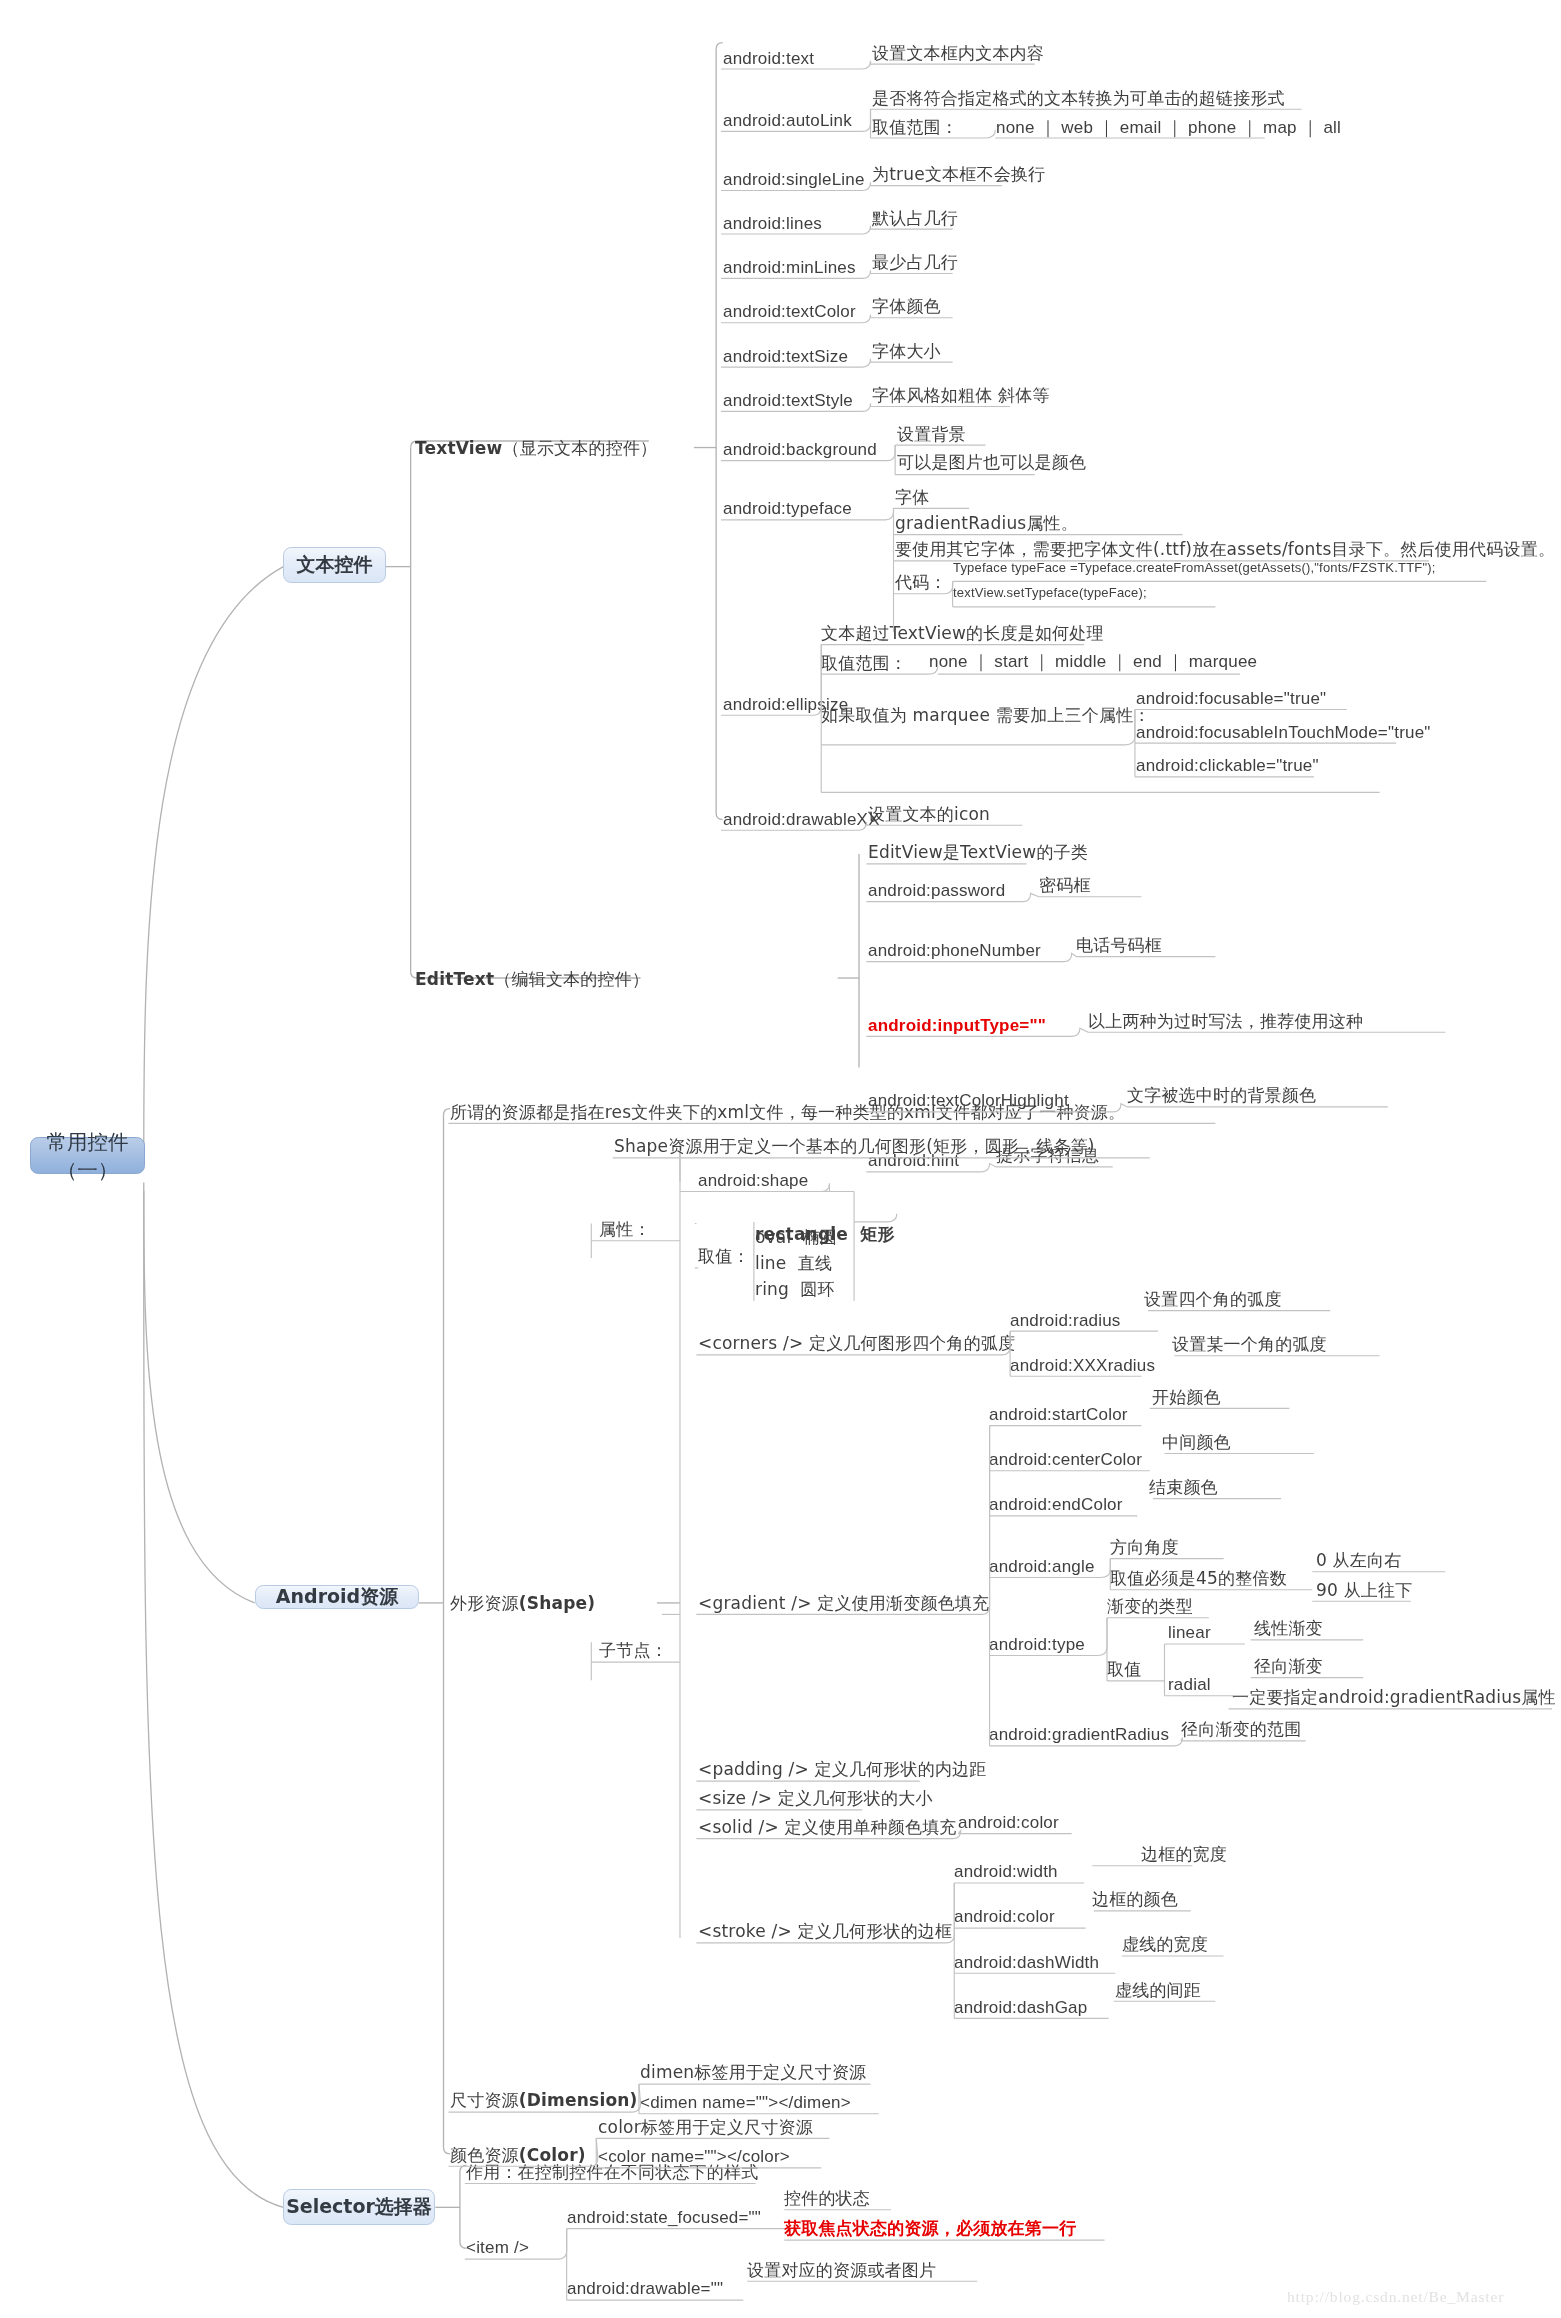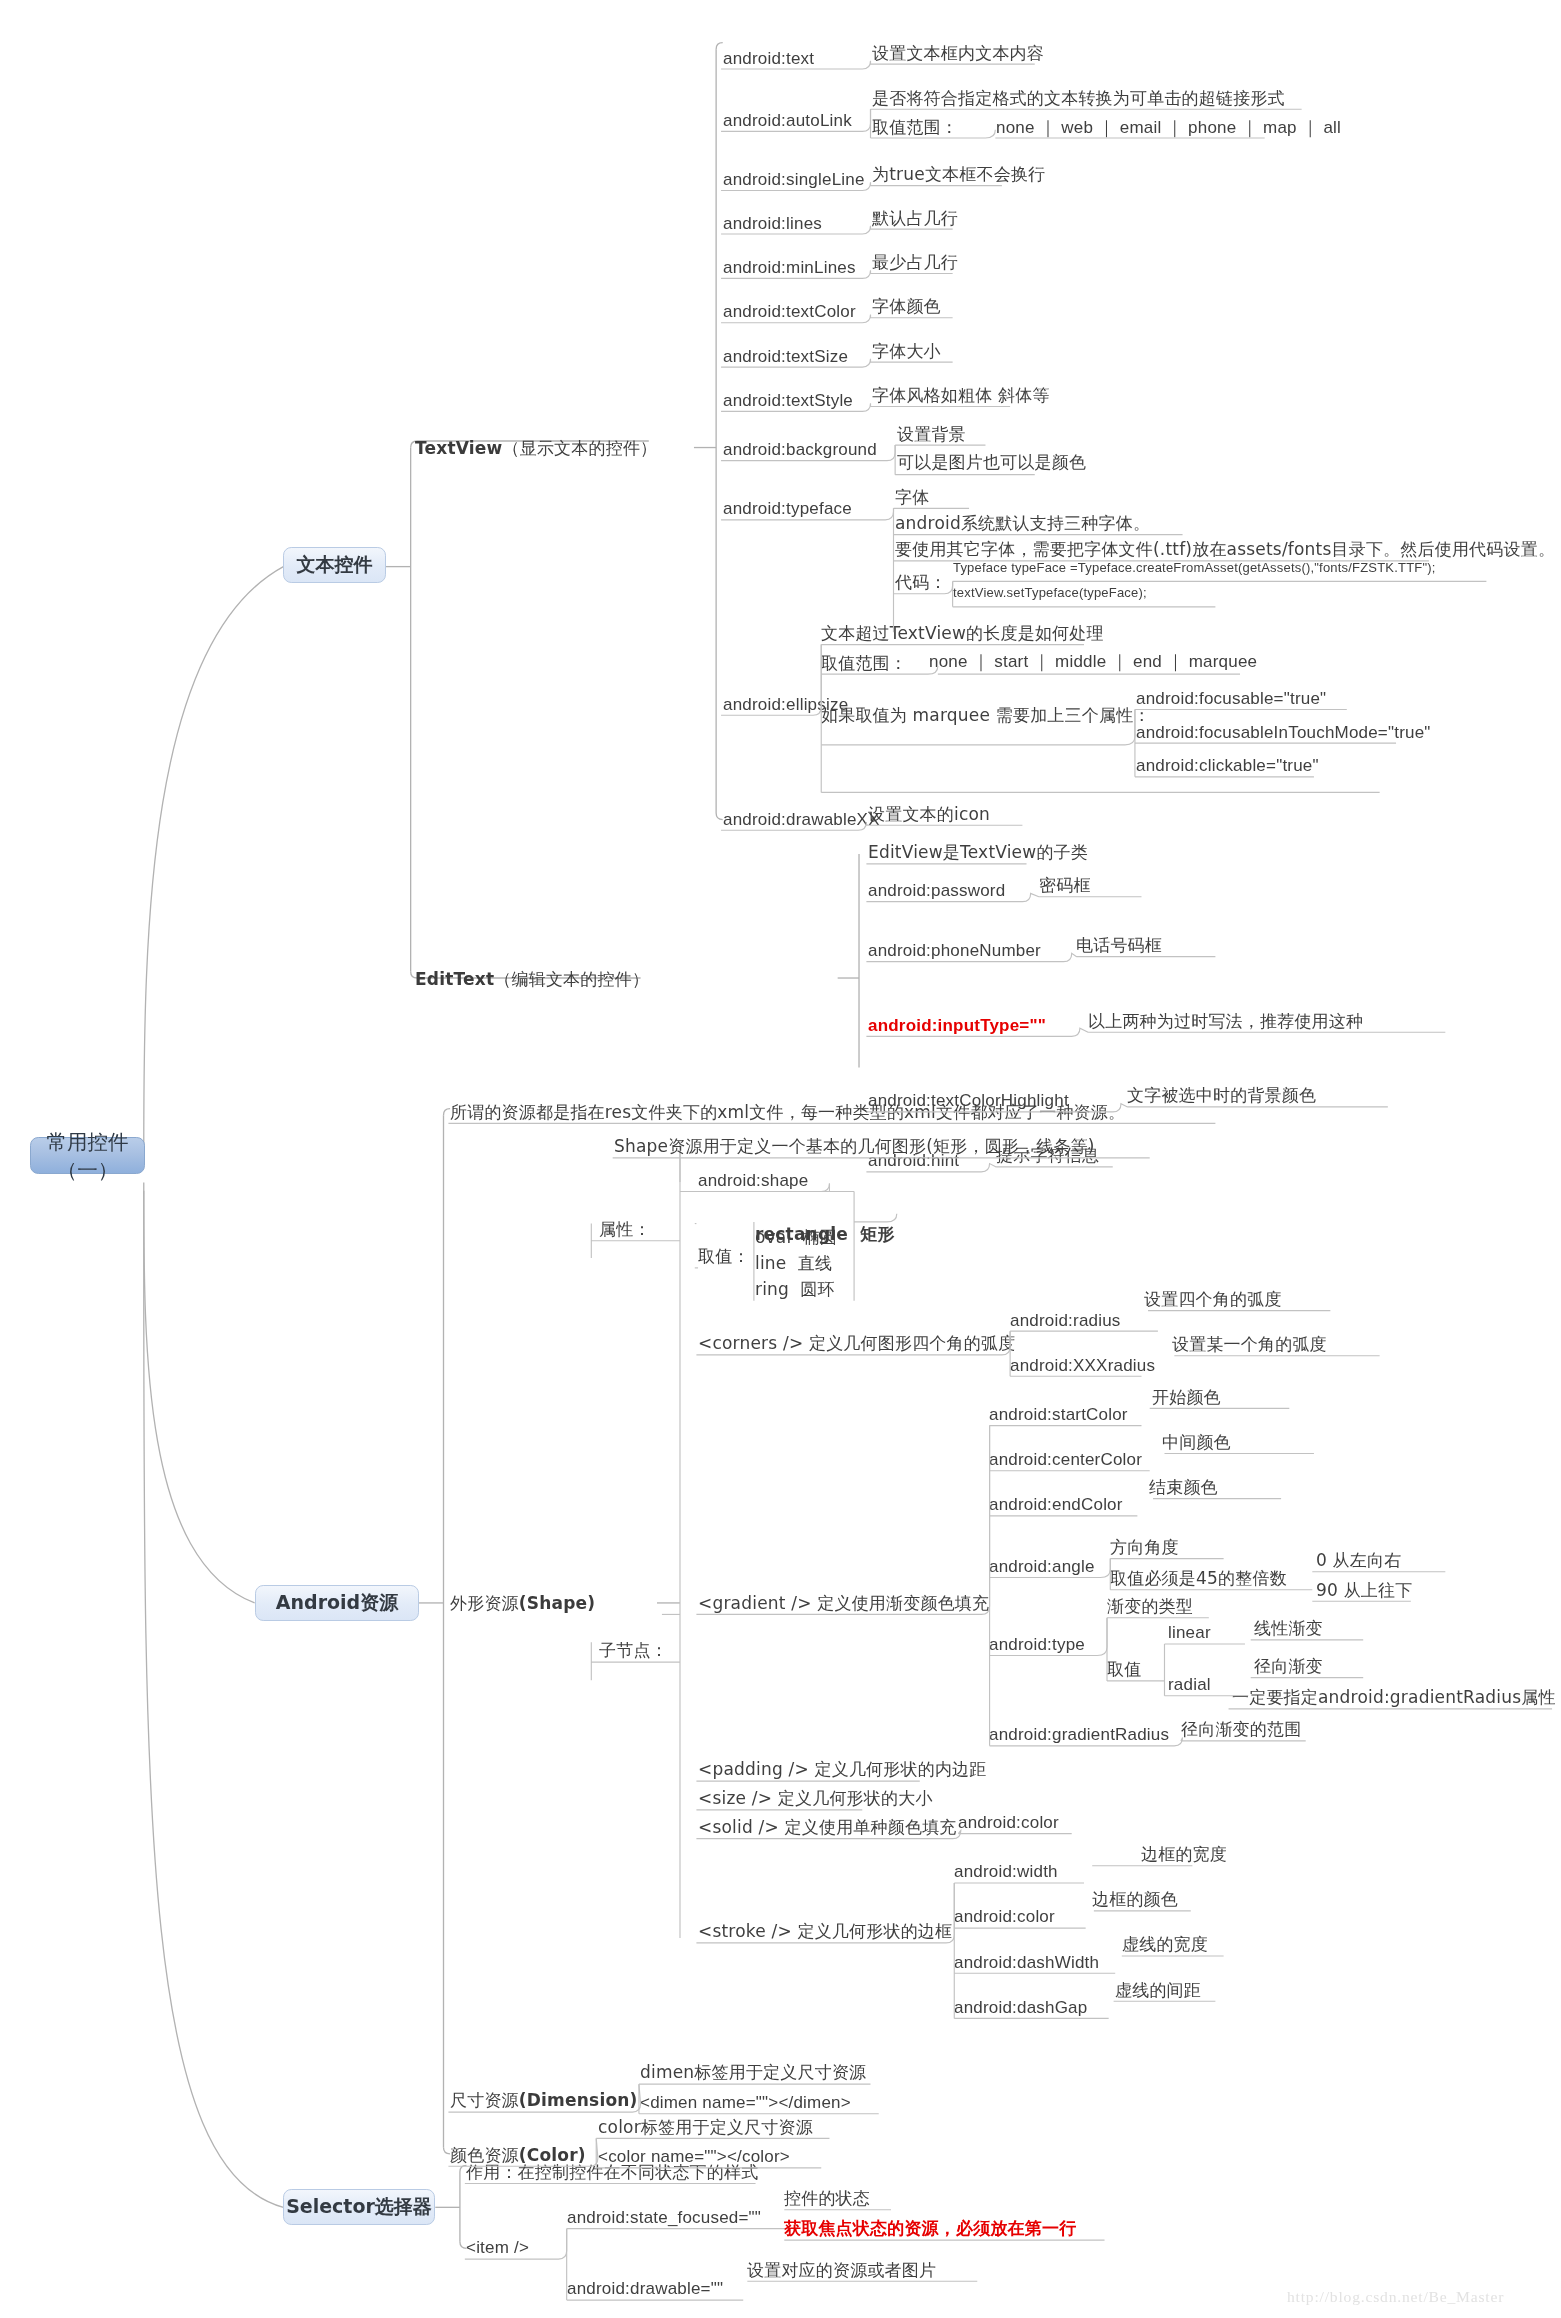--- a/index.html
+++ b/index.html
@@ -112,21 +112,21 @@
   </svg>
 
   <div class="topic root" style="left:30px;top:1137px;width:115px;height:37px;">
     <span>常用控件（一）</span>
   </div>
 
   <div class="topic sub" style="left:283px;top:547px;width:103px;height:36px;">
     <span>文本控件</span>
   </div>
 
-  <div class="topic sub" style="left:255px;top:1585px;width:164px;height:36px;">
+  <div class="topic sub" style="left:255px;top:1585px;width:164px;height:24px;">
     <span>Android资源</span>
   </div>
 
   <div class="topic sub" style="left:283px;top:2189px;width:152px;height:36px;">
     <span>Selector选择器</span>
   </div>
 
   <div class="node cjk" style="left:415px;top:438px;">
     <span class="b">TextView</span><span>（显示文本的控件）</span>
   </div>
@@ -203,21 +203,21 @@
     <span>可以是图片也可以是颜色</span>
   </div>
 
   <div class="node" style="left:723px;top:498px;">
     <span>android:typeface</span>
   </div>
   <div class="node cjk" style="left:895px;top:487px;">
     <span>字体</span>
   </div>
   <div class="node cjk" style="left:895px;top:513px;">
-    <span>android系统默认支持三种字体。</span>
+    <span>gradientRadius属性。</span>
   </div>
   <div class="node cjk" style="left:895px;top:539px;">
     <span>要使用其它字体，需要把字体文件(.ttf)放在assets/fonts目录下。然后使用代码设置。</span>
   </div>
   <div class="node cjk" style="left:895px;top:572px;">
     <span>代码：</span>
   </div>
   <div class="node sm" style="left:953px;top:560px;">
     <span>Typeface typeFace =Typeface.createFromAsset(getAssets(),"fonts/FZSTK.TTF");</span>
   </div>

